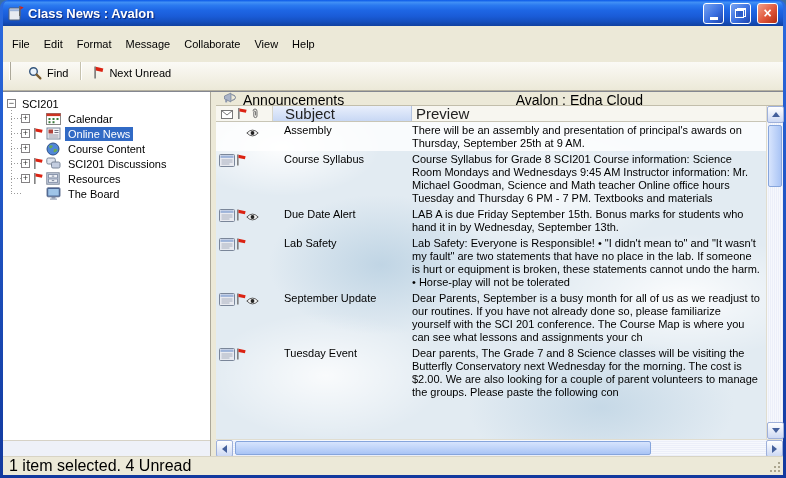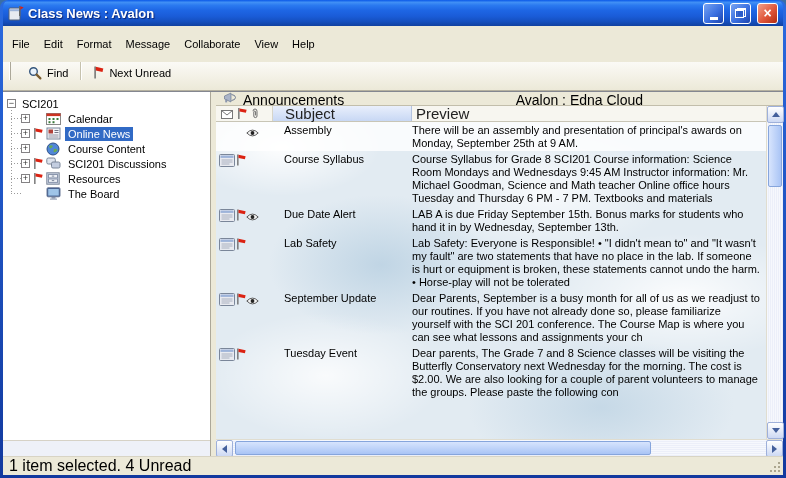--- a/index.html
+++ b/index.html
@@ -334,21 +334,21 @@
 
             <div class="msg-row selected">
               <span class="c-icon"></span>
               <span class="c-eye">
                 <svg width="13" height="8" viewBox="0 0 13 8">
                     <path d="M0.8 4 Q6.5 -1.8 12.2 4 Q6.5 9.8 0.8 4 Z" fill="#f4f4f4" stroke="#4a4a4a" stroke-width="0.9"></path>
                     <circle cx="6.5" cy="4" r="1.9" fill="#222"></circle>
                   </svg>
               </span>
               <span class="c-subject">Assembly</span>
-              <span class="c-preview">There will be an assembly and presentation of principal's awards on Monday, September 25th at 9 AM.</span>
+              <span class="c-preview">There will be an assembly and presentation of principal's awards on Thursday, September 25th at 9 AM.</span>
             </div>
 
             <div class="msg-row">
               <span class="c-icon">
                 <span>
                   <svg width="16" height="13" viewBox="0 0 16 13">
                       <rect x="0.5" y="0.5" width="15" height="12" rx="1" fill="#e8eaf0" stroke="#7a8699"></rect>
                       <rect x="1.5" y="1.5" width="13" height="2.4" fill="#9db3d9"></rect>
                       <line x1="2.5" y1="6" x2="13.5" y2="6" stroke="#9aa2b2" stroke-width="0.8"></line>
                       <line x1="2.5" y1="8" x2="13.5" y2="8" stroke="#9aa2b2" stroke-width="0.8"></line>

